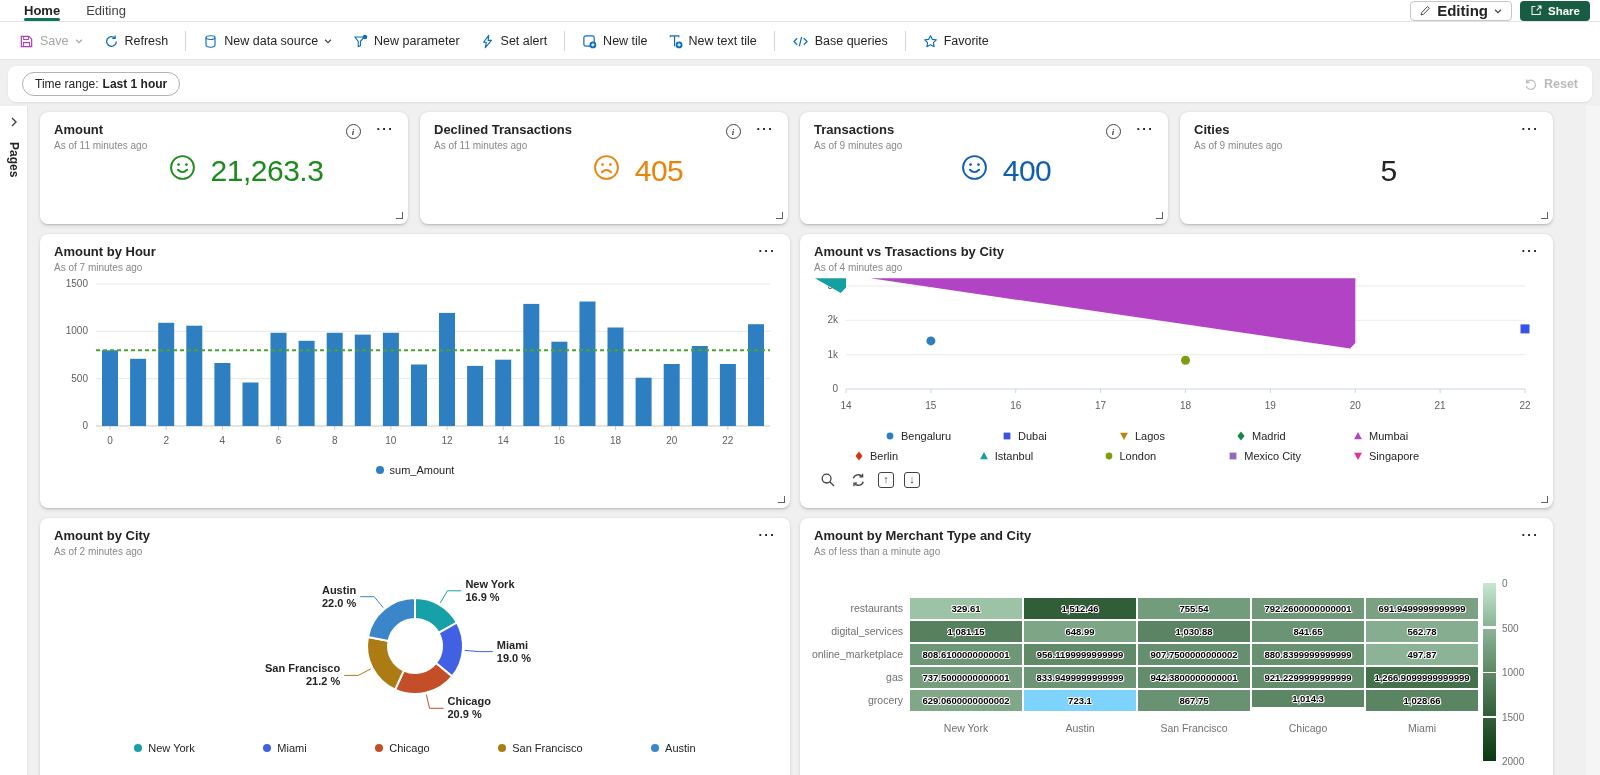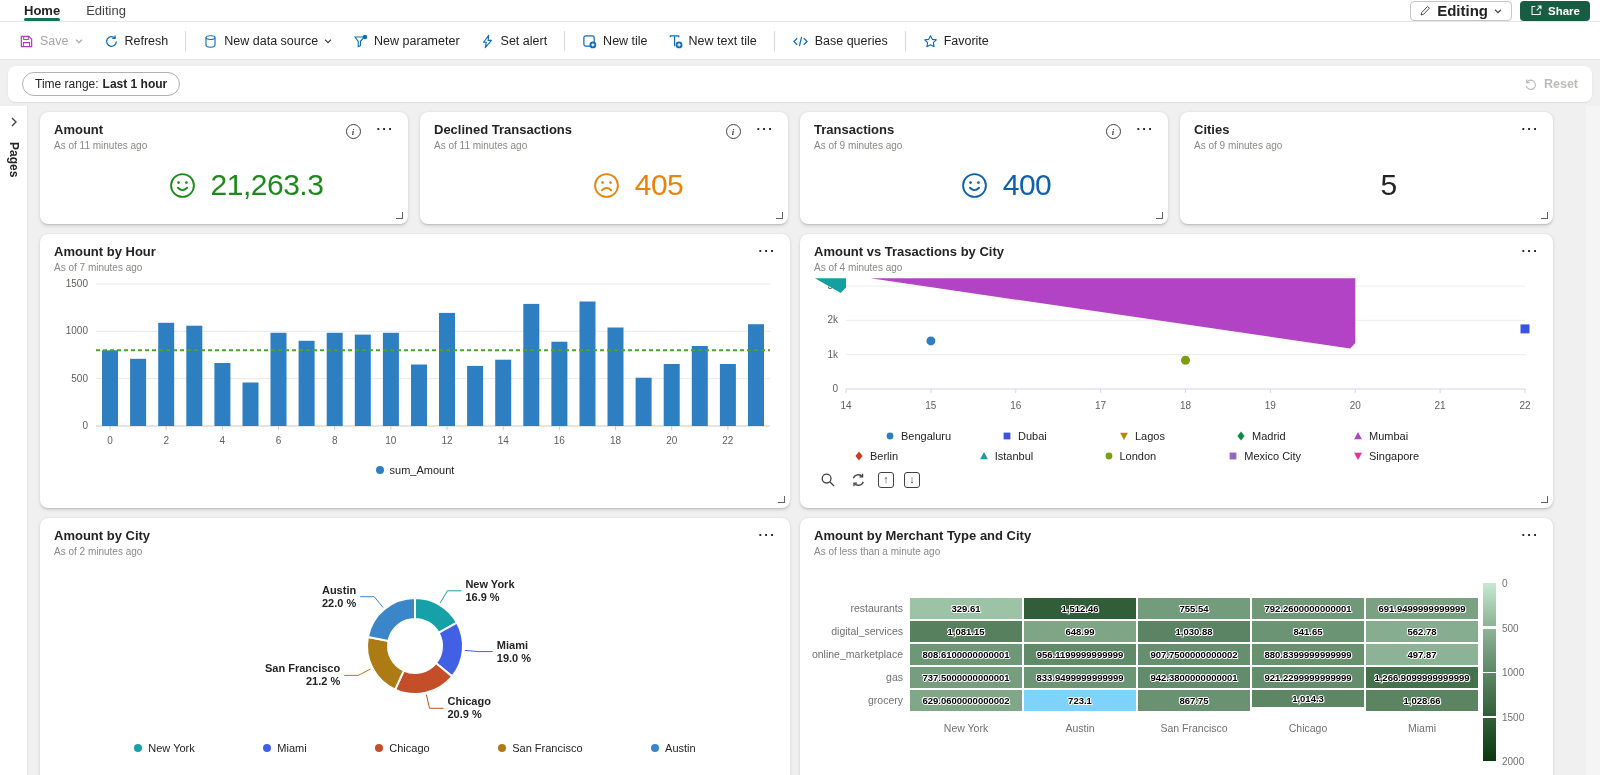--- a/index.html
+++ b/index.html
@@ -52,21 +52,21 @@
   .t-title { font-size:13px; font-weight:700; color:#242424; }
   .t-sub { font-size:10px; color:#8a8886; margin-top:3px; }
   .head-icons { display:flex; gap:16px; align-items:flex-start; padding-top:2px; }
   .info-i { width:15px; height:15px; border:1.2px solid #424242; border-radius:50%; font-size:9px;
     font-style:italic; font-weight:700; display:flex; align-items:center; justify-content:center;
     color:#424242; cursor:pointer; font-family:"Liberation Serif", serif; }
   .more { font-size:13px; font-weight:700; letter-spacing:1.5px; color:#242424; cursor:pointer; line-height:10px; }
   .rsz { position:absolute; right:5px; bottom:5px; width:7px; height:7px;
     border-right:1.6px solid #616161; border-bottom:1.6px solid #616161; cursor:nwse-resize; }
 
-  .kpi { position:absolute; left:0; right:0; top:42px; bottom:8px; display:flex; align-items:center;
+  .kpi { position:absolute; left:0; right:0; top:42px; bottom:8px; display:flex; 
     justify-content:center; gap:15px; font-size:30px; font-weight:400; letter-spacing:-.5px;margin-left:44px; }
 
   .chart-wrap { position:absolute; left:0; }
   .legend-row { position:absolute; left:0; right:0; display:flex; justify-content:center; gap:0; }
   .lg-item { display:flex; align-items:center; gap:6px; font-size:11px; color:#242424; cursor:pointer; }
 
   .sc-tools { position:absolute; left:18px; display:flex; gap:10px; align-items:center; }
   .tool-btn { width:20px; height:20px; display:flex; align-items:center; justify-content:center;
     border-radius:3px; cursor:pointer; color:#424242; }
   .box-arrow { width:16px; height:16px; border:1.3px solid #424242; border-radius:3px; font-size:11px;

